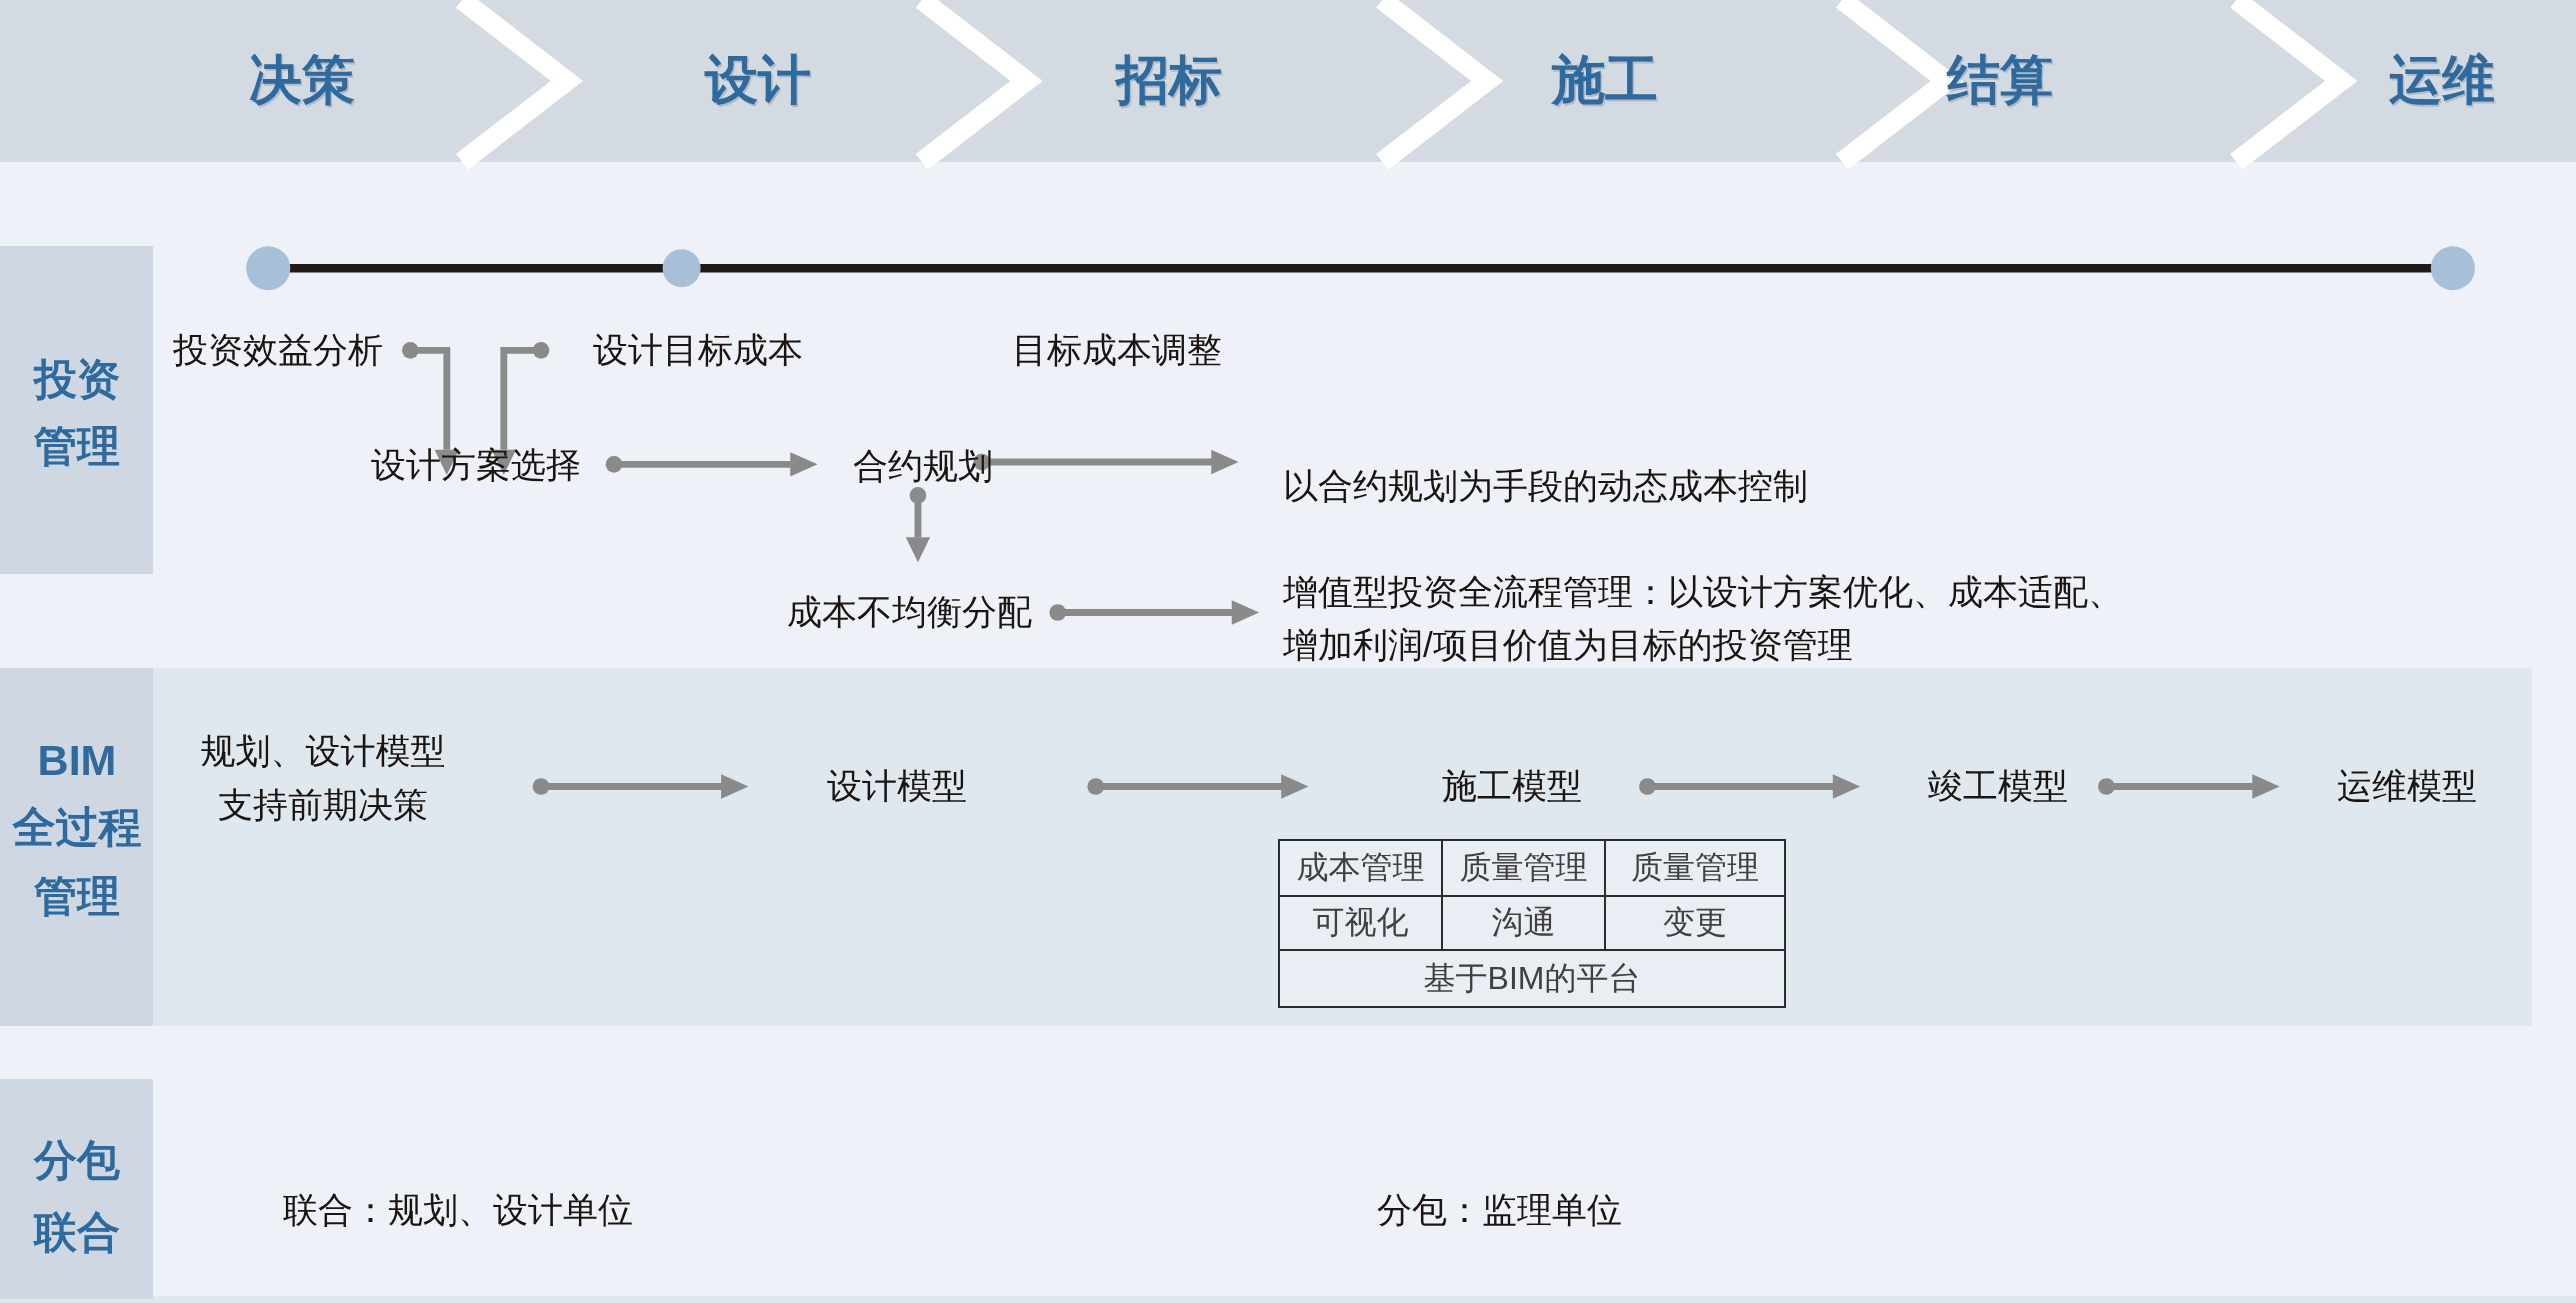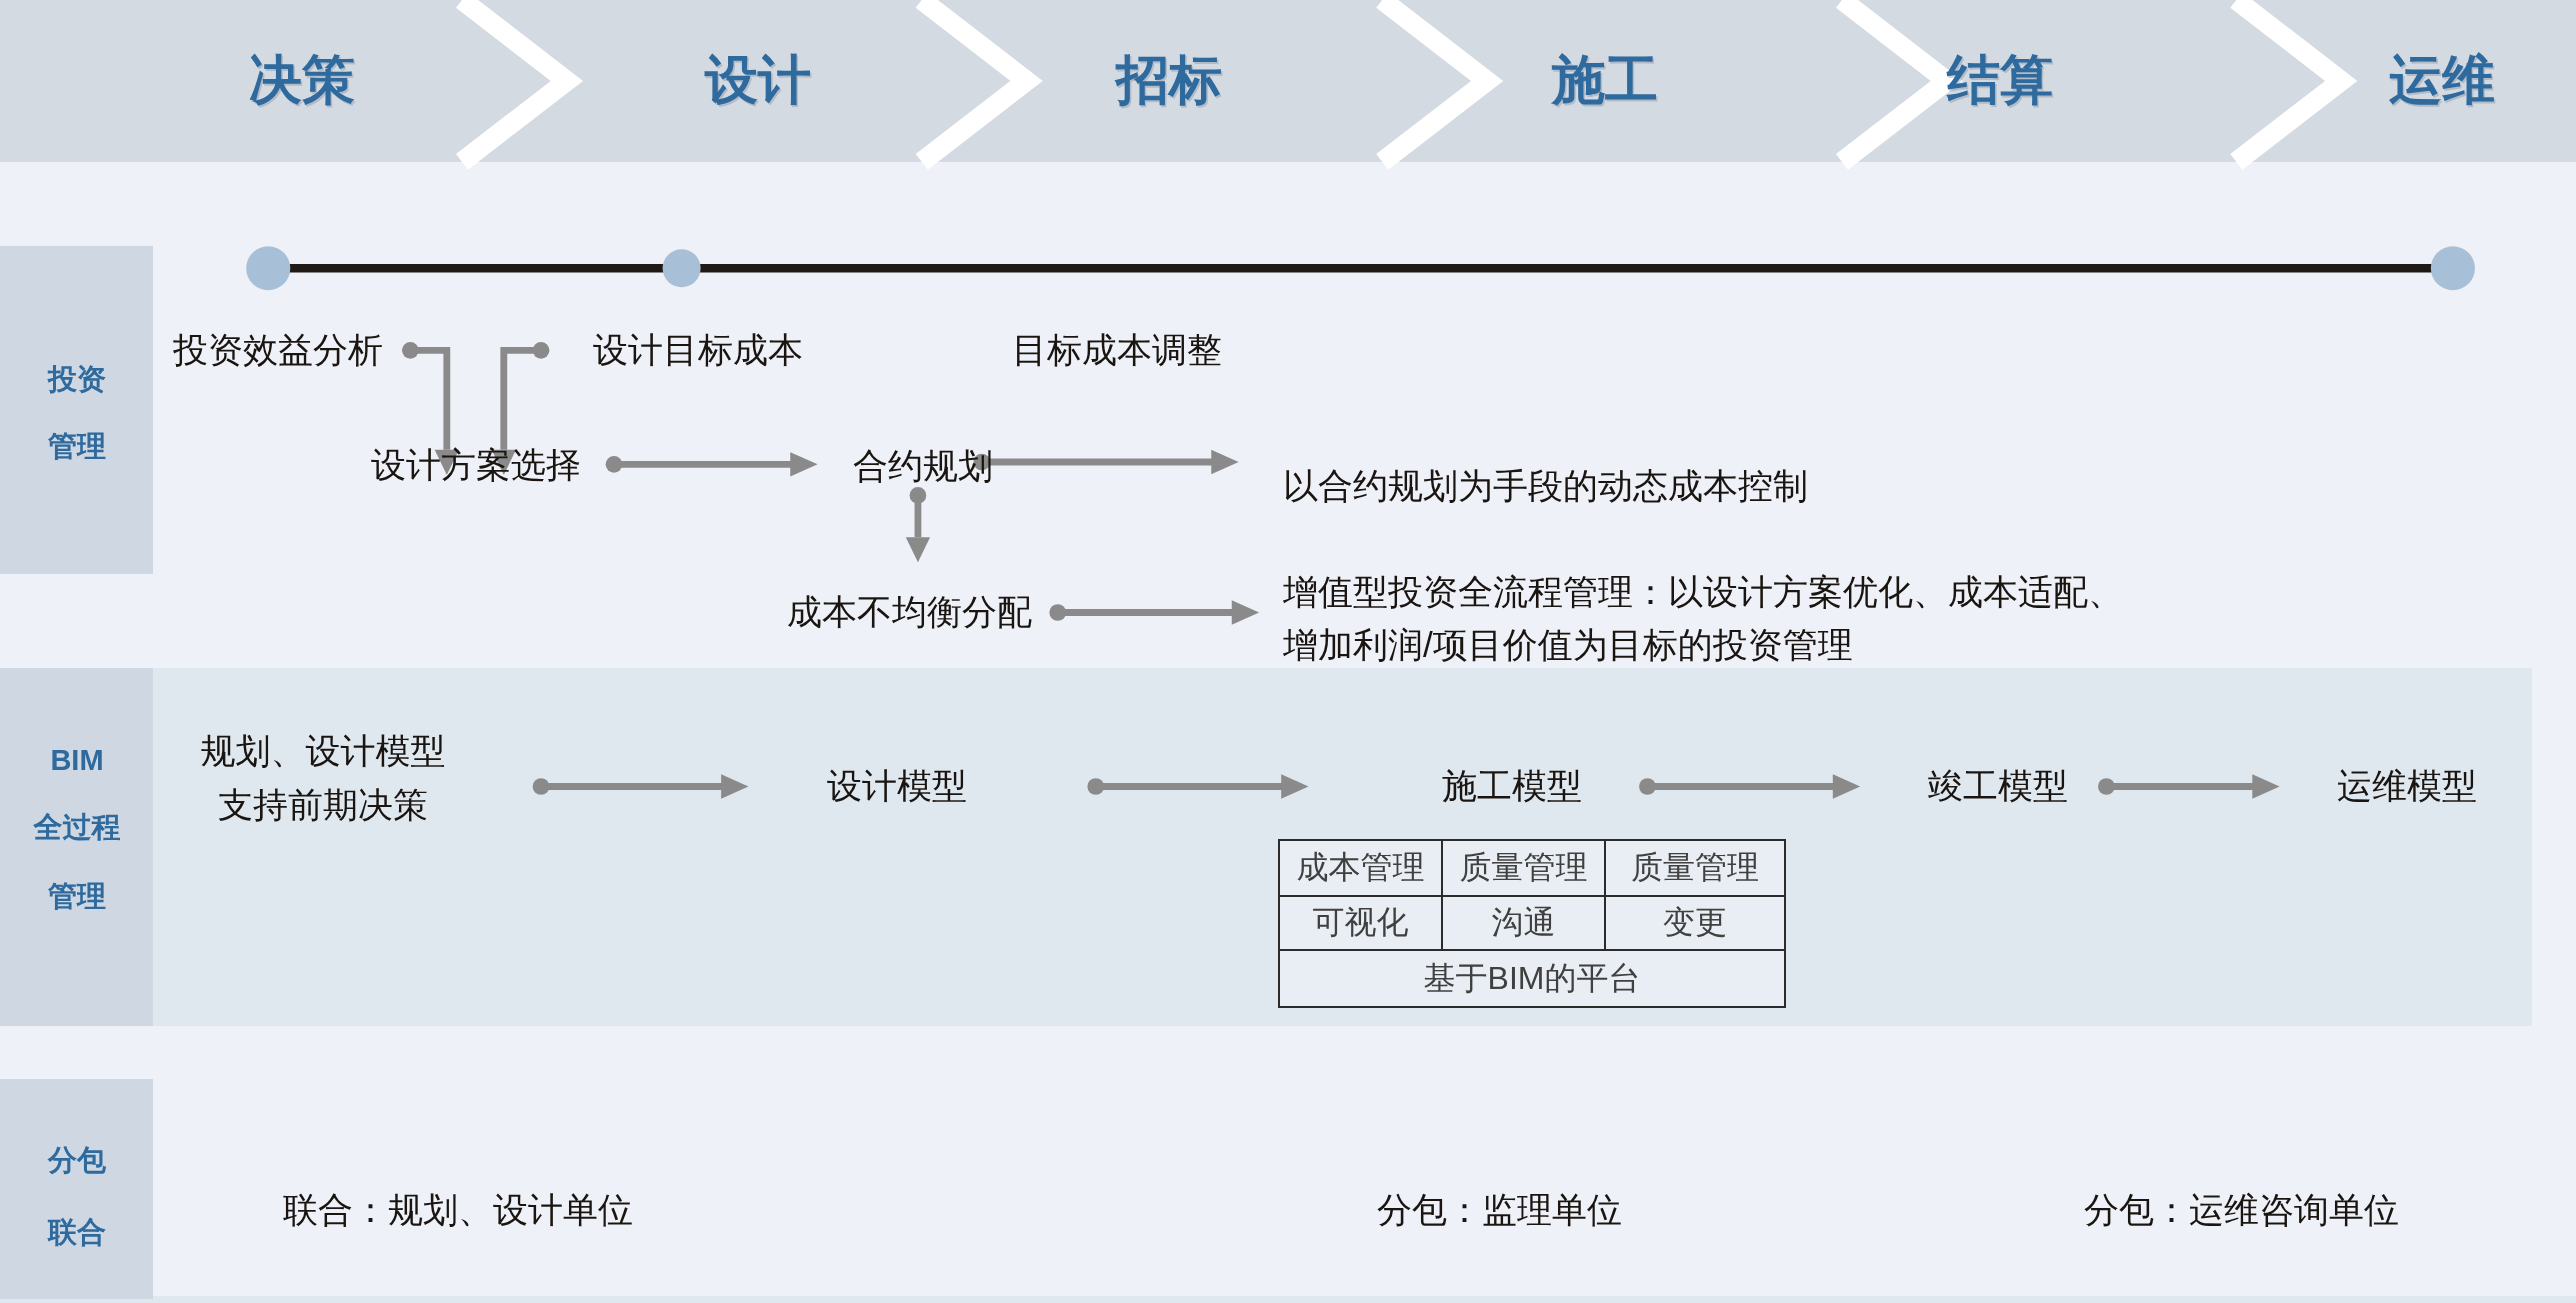--- a/index.html
+++ b/index.html
@@ -18,21 +18,21 @@
   .label-col.l2{top:668px;height:358px;}
   .label-col.l3{top:1079px;height:220px;}
 
   .stage-label{
     position:absolute;top:81px;transform:translate(-50%,-50%);
     font-size:53px;font-weight:bold;color:#2e6a9e;white-space:nowrap;
     text-shadow:1.5px 1.5px 0 rgba(120,130,145,0.35);
   }
   .lane-label{
     position:absolute;transform:translate(-50%,-50%);
-    font-size:29px;font-weight:bold;color:#2e6a9e;white-space:nowrap;
+    font-size:43px;font-weight:bold;color:#2e6a9e;white-space:nowrap;
   }
   .node{
     position:absolute;transform:translateY(-50%);
     font-size:35px;color:#1a1511;white-space:nowrap;
   }
   .node.centered{transform:translate(-50%,-50%);}
   svg.wires{position:absolute;left:0;top:0;}
 
   .bim-table{
     position:absolute;left:1278px;top:839px;width:508px;height:169px;
@@ -160,16 +160,15 @@
     <div class="cell">沟通</div>
     <div class="cell last-col">变更</div>
     <div class="cell span-row">基于BIM的平台</div>
   </div>
 
   <div class="lane-label" style="left:77px;top:1161px">分包</div>
   <div class="lane-label" style="left:77px;top:1233px">联合</div>
 
   <div class="node" style="left:283px;top:1210px">联合：规划、设计单位</div>
   <div class="node" style="left:1377px;top:1210px">分包：监理单位</div>
-  <div class="node" style="left:2084px;top:1210px">分包：运维咨询单位</div>
 
 </div>
 
 
 </body></html>

